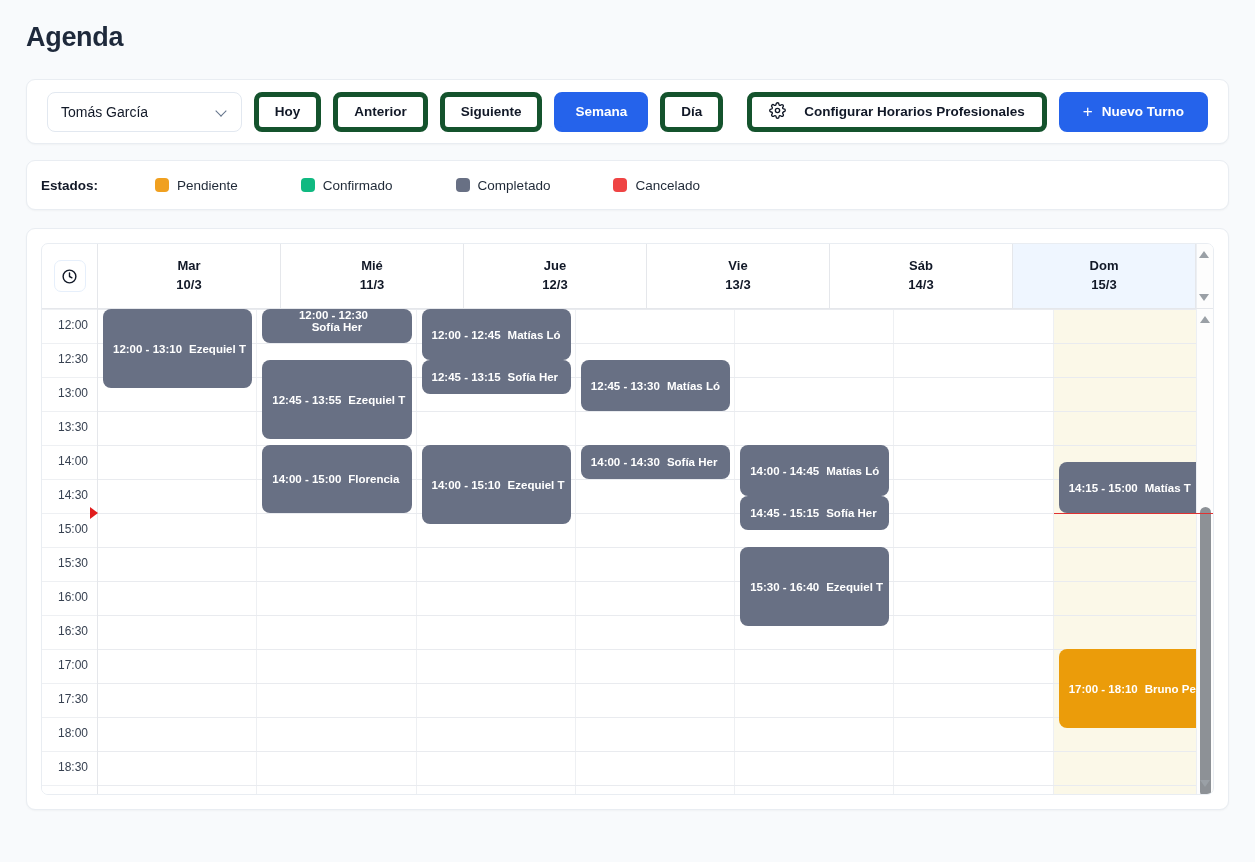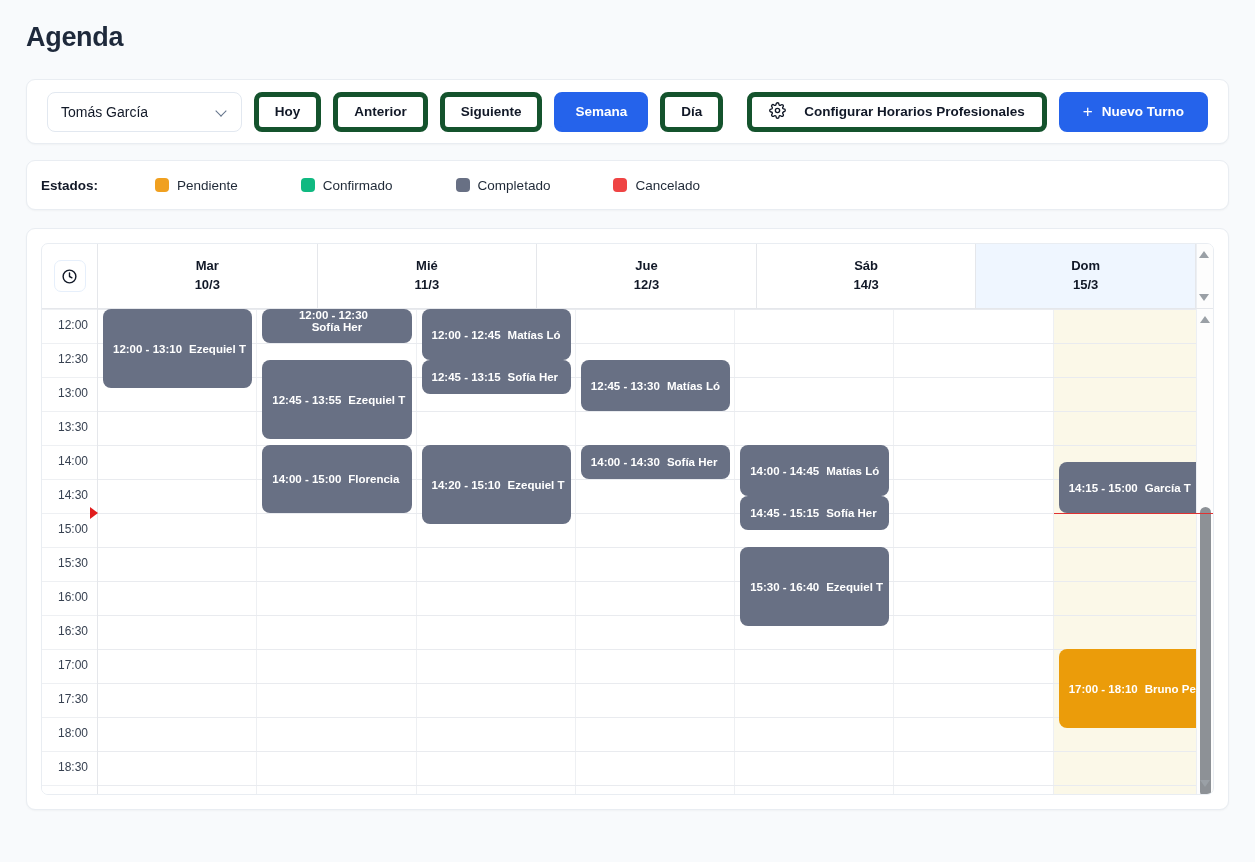--- a/index.html
+++ b/index.html
@@ -216,20 +216,24 @@
               <span>Mar</span>
               <span>10/3</span>
             </div>
             <div class="head-cell">
               <span>Mié</span>
               <span>11/3</span>
             </div>
             <div class="head-cell">
               <span>Jue</span>
               <span>12/3</span>
+            </div>
+            <div class="head-cell">
+              <span>Vie</span>
+              <span>13/3</span>
             </div>
             <div class="head-cell">
               <span>Sáb</span>
               <span>14/3</span>
             </div>
             <div class="head-cell today">
               <span>Dom</span>
               <span>15/3</span>
             </div>
           </div>
@@ -320,21 +324,21 @@
               </div>
               <div class="ev completed" style="top: 0px; height: 51px; left: calc(28.5714% + 5px); width: calc(14.2857% - 10px);">
                 <span class="ev-time">12:00 - 12:45</span>
                 <span>Matías Ló</span>
               </div>
               <div class="ev completed" style="top: 51px; height: 34px; left: calc(28.5714% + 5px); width: calc(14.2857% - 10px);">
                 <span class="ev-time">12:45 - 13:15</span>
                 <span>Sofía Her</span>
               </div>
               <div class="ev completed" style="top: 136px; height: 79.3333px; left: calc(28.5714% + 5px); width: calc(14.2857% - 10px);">
-                <span class="ev-time">14:20 - 15:10</span>
+                <span class="ev-time">14:00 - 15:10</span>
                 <span>Ezequiel T</span>
               </div>
               <div class="ev completed" style="top: 51px; height: 51px; left: calc(42.8571% + 5px); width: calc(14.2857% - 10px);">
                 <span class="ev-time">12:45 - 13:30</span>
                 <span>Matías Ló</span>
               </div>
               <div class="ev completed" style="top: 136px; height: 34px; left: calc(42.8571% + 5px); width: calc(14.2857% - 10px);">
                 <span class="ev-time">14:00 - 14:30</span>
                 <span>Sofía Her</span>
               </div>
@@ -345,21 +349,21 @@
               <div class="ev completed" style="top: 187px; height: 34px; left: calc(57.1429% + 5px); width: calc(14.2857% - 10px);">
                 <span class="ev-time">14:45 - 15:15</span>
                 <span>Sofía Her</span>
               </div>
               <div class="ev completed" style="top: 238px; height: 79.3333px; left: calc(57.1429% + 5px); width: calc(14.2857% - 10px);">
                 <span class="ev-time">15:30 - 16:40</span>
                 <span>Ezequiel T</span>
               </div>
               <div class="ev completed" style="top: 153px; height: 51px; left: calc(85.7143% + 5px); width: calc(14.2857% - 10px);">
                 <span class="ev-time">14:15 - 15:00</span>
-                <span>García T</span>
+                <span>Matías T</span>
               </div>
               <div class="ev pending" style="top: 340px; height: 79.3333px; left: calc(85.7143% + 5px); width: calc(14.2857% - 10px);">
                 <span class="ev-time">17:00 - 18:10</span>
                 <span>Bruno Pe</span>
               </div>
               <div class="nowline" style="top: 204px; left: 85.7143%; right: 0px;"></div>
             </div>
         <div class="nowarrow" style="top: 198px; left: -8px;"></div>
           </div>
         <div class="vscroll">

